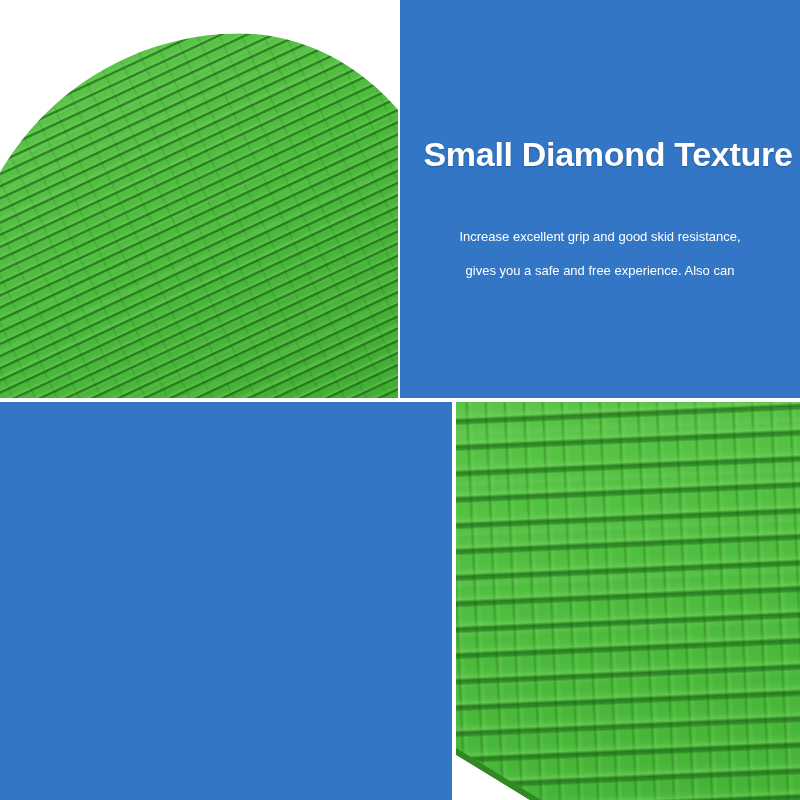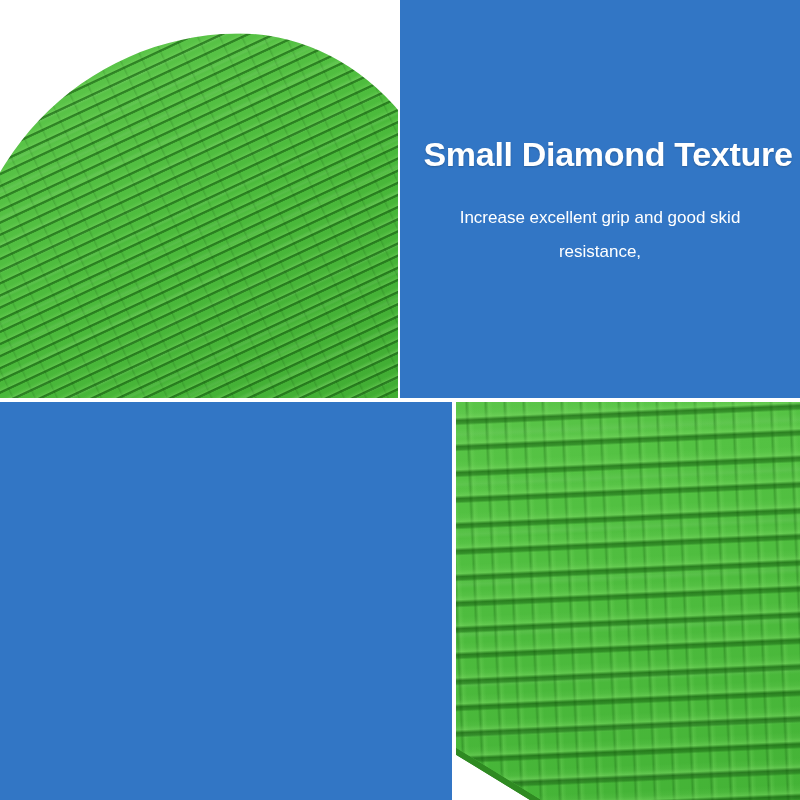--- a/index.html
+++ b/index.html
@@ -151,42 +151,43 @@
     top: 134px;
     text-align: center;
     font-size: 34px;
     line-height: 40px;
   }
 
   .body-copy {
     position: absolute;
     left: 30px;
     right: 30px;
-    top: 201px;
+    top: 220px;
     margin: 0;
     color: #ffffff;
-    font-size: 17px;
+    font-size: 13px;
     line-height: 34px;
     text-align: center;
   }
   .body-copy .copy-line { display: block; }
 </style>
 </head>
 <body>
 
 <div id="infographic">
 
   <div class="panel panel-tl">
     <div class="mat-surface tex-fine mat-wide"></div>
   </div>
 
   <div class="panel panel-tr">
     <h2 class="heading heading-diamond">Small Diamond Texture</h2>
     <p class="body-copy">
       <span class="copy-line">Increase excellent grip and good skid resistance,</span>
+      <span class="copy-line">gives you a safe and free experience. Also can</span>
     </p>
   </div>
 
   <div class="panel panel-bl">
     
     
   </div>
 
   <div class="panel panel-br">
     <div class="mat-macro-edge"></div>

